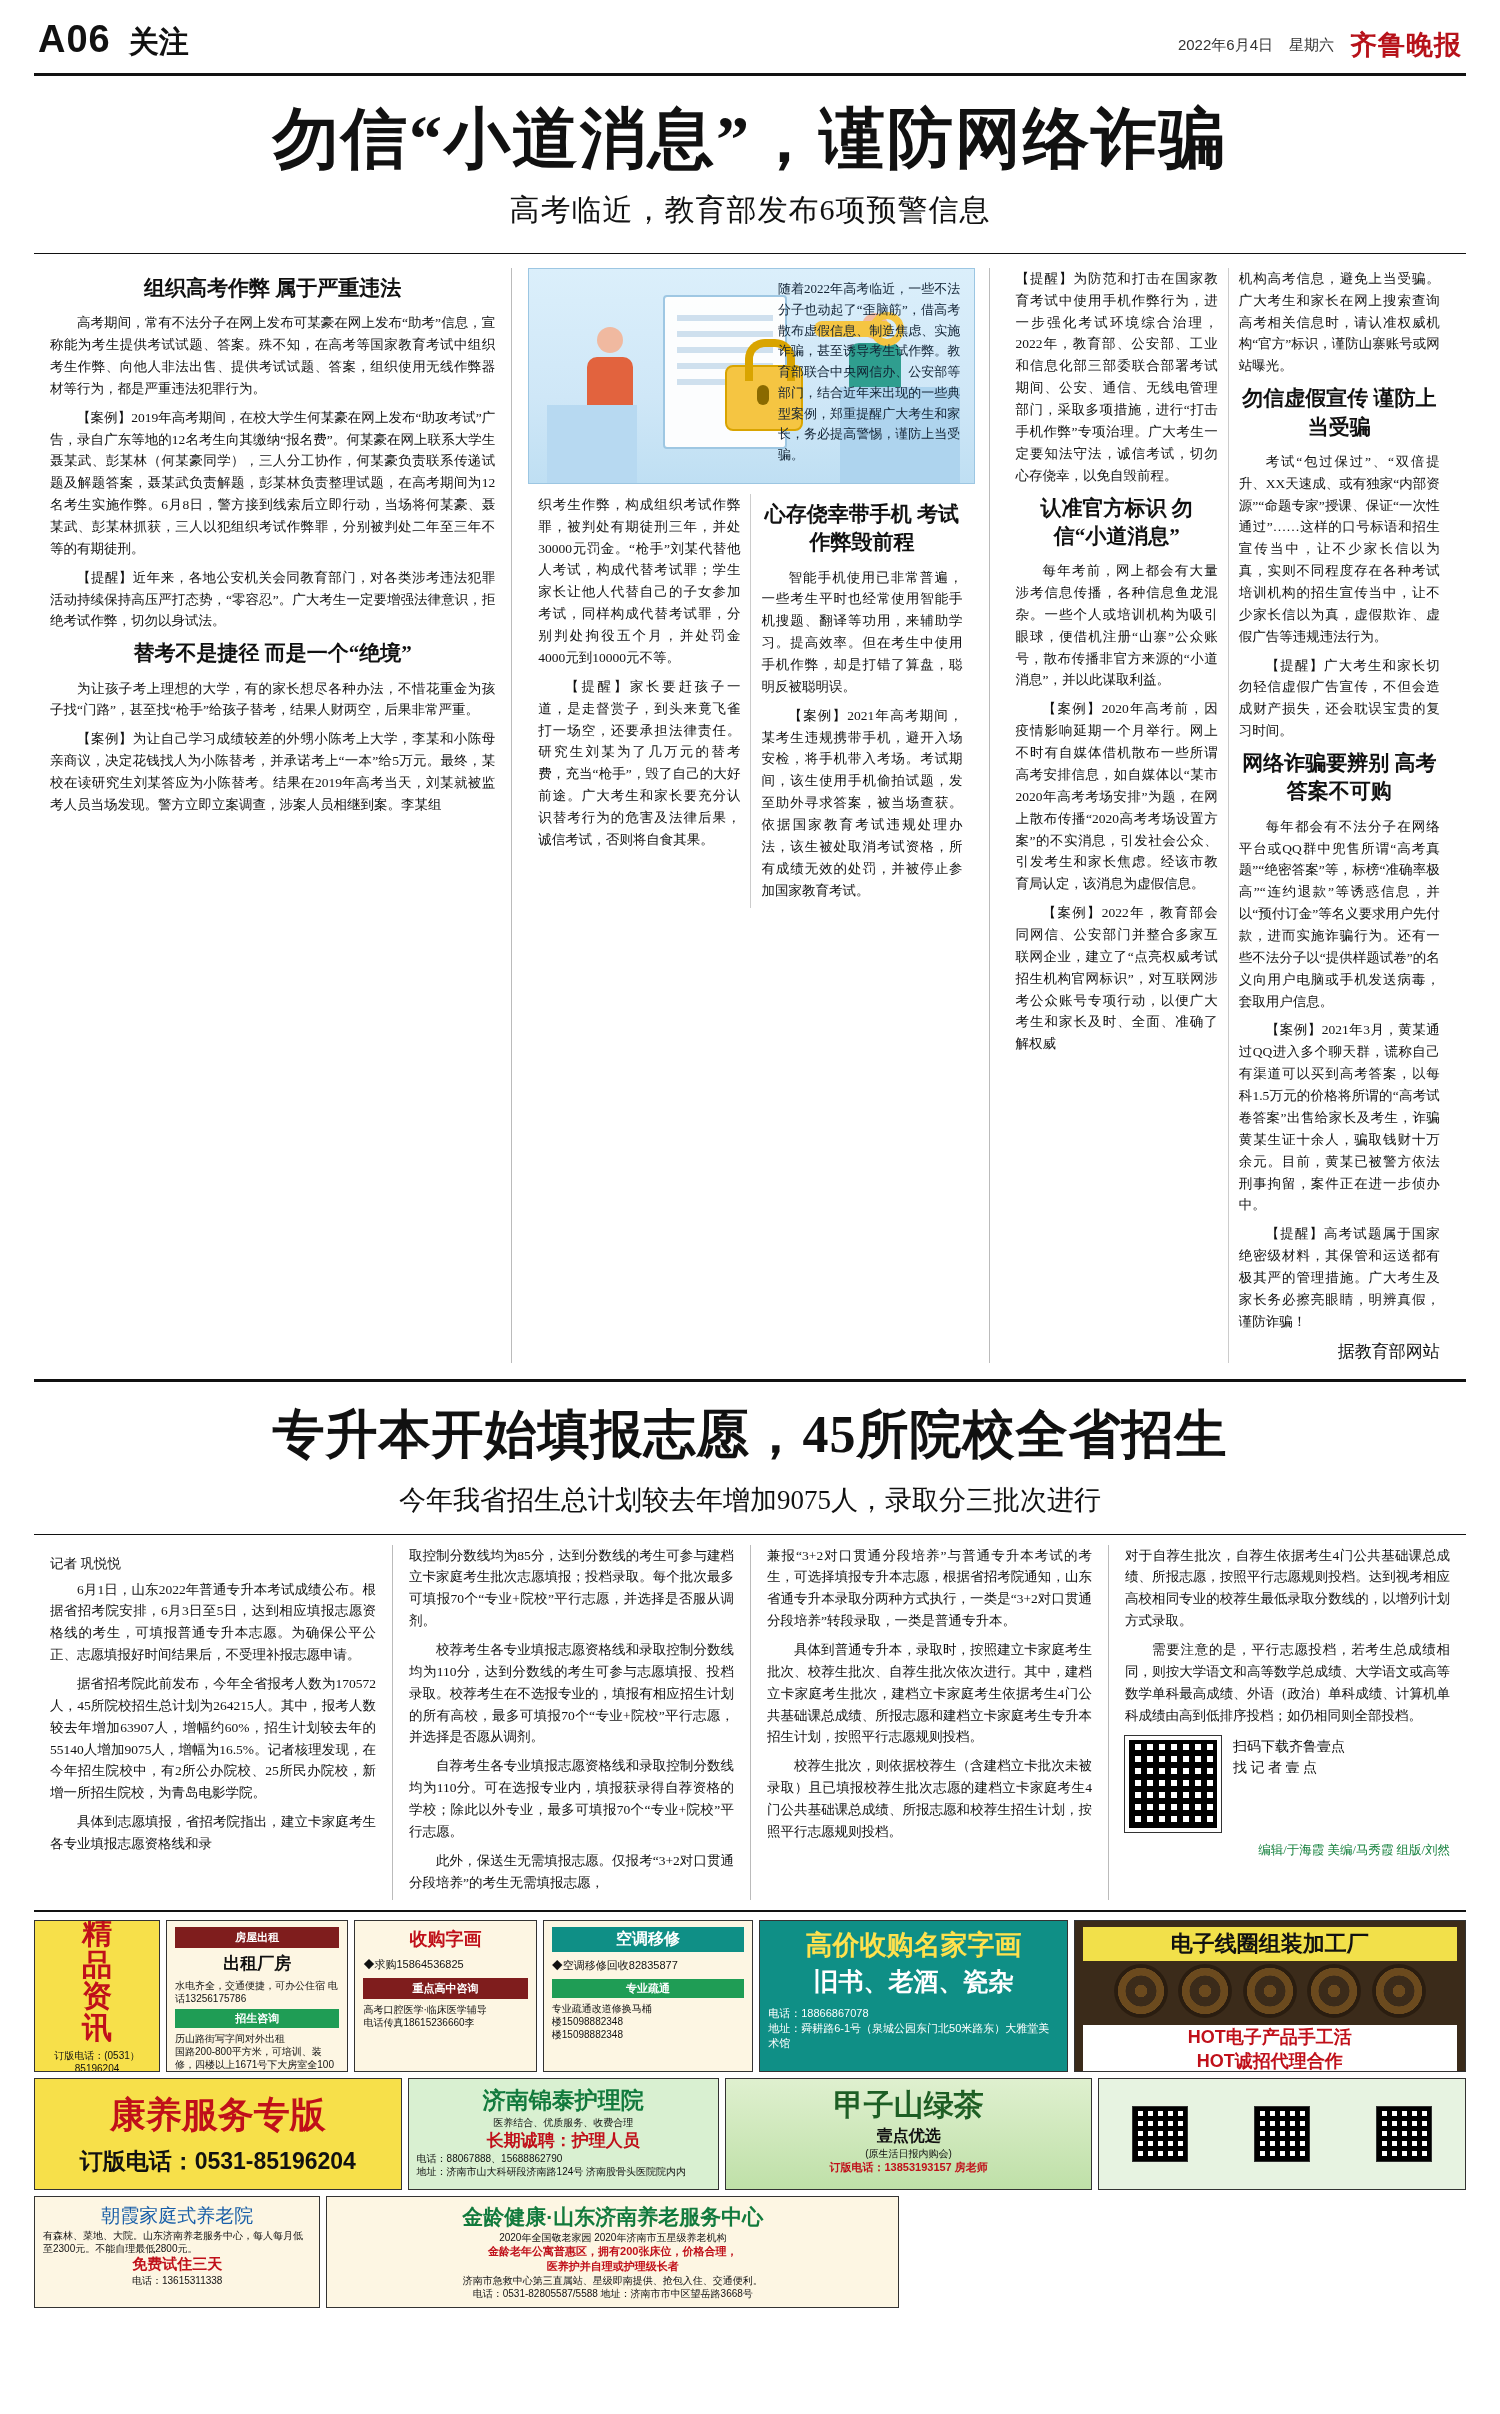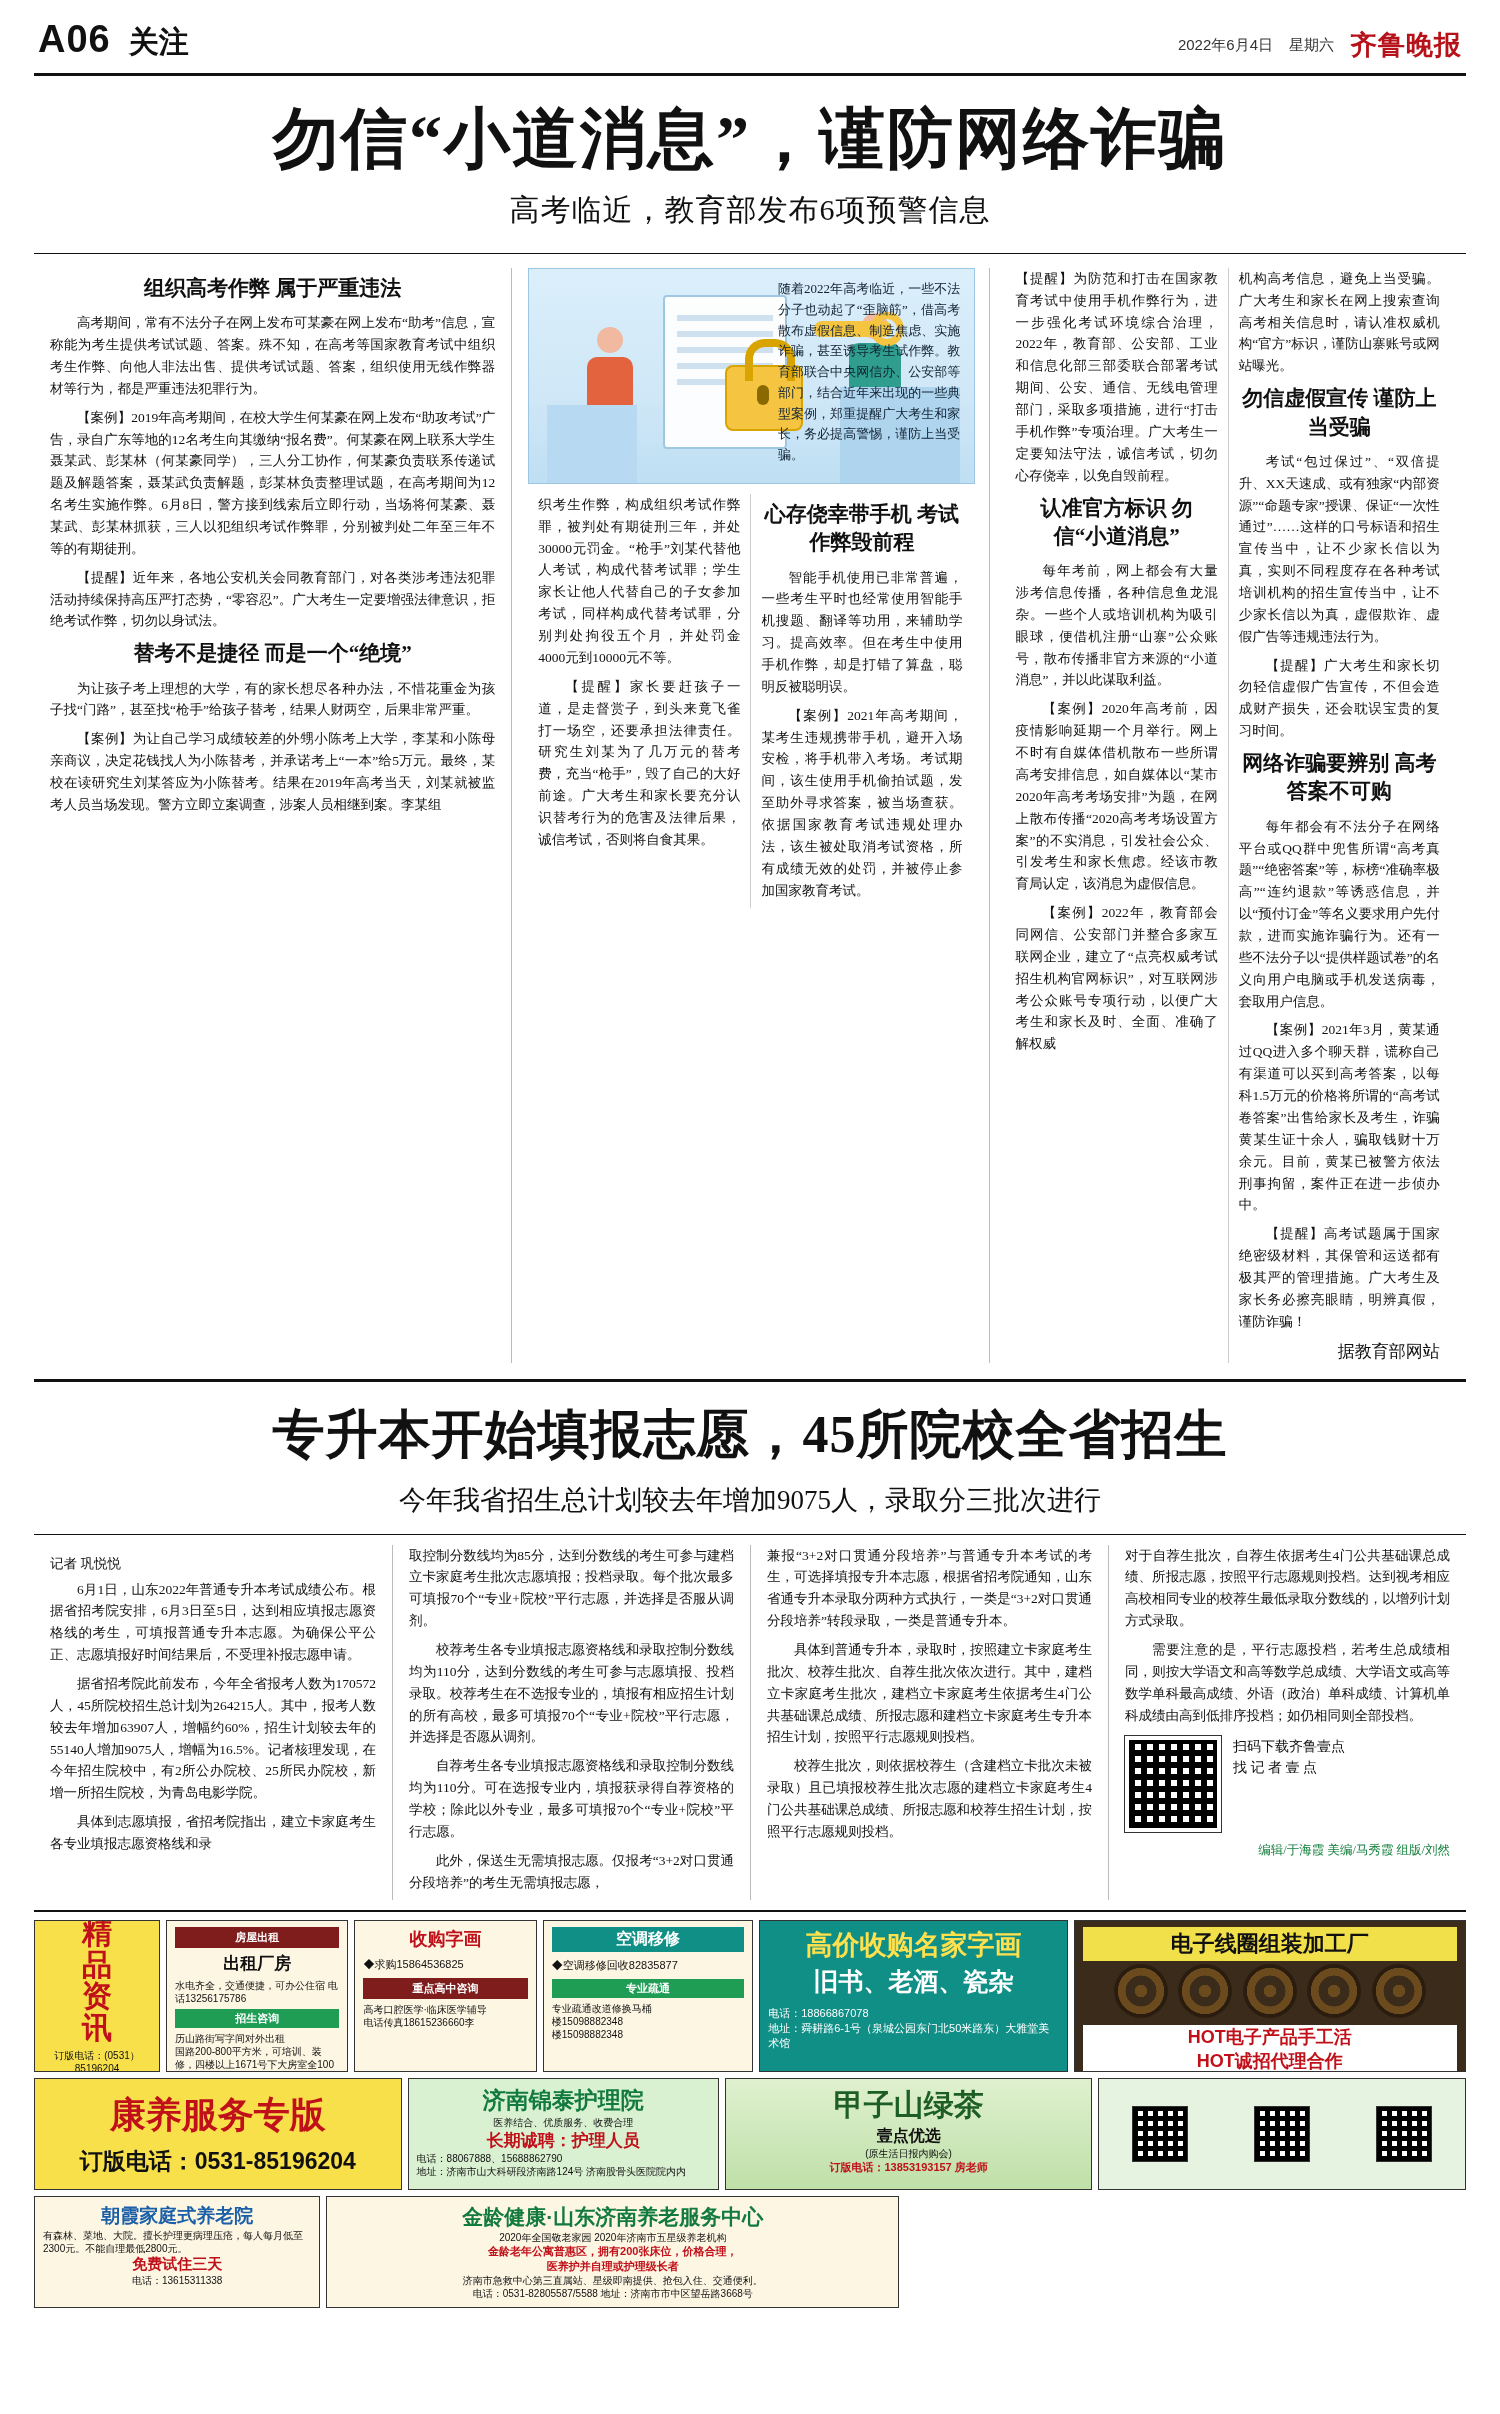--- a/index.html
+++ b/index.html
@@ -323,22 +323,22 @@
       </div>
       <div class="ad" style="width:26%;background:#e7f3e1;display:flex;align-items:center;justify-content:space-around">
         <div class="qr-s"></div>
         <div class="qr-s"></div>
         <div class="qr-s"></div>
       </div>
     </div>
 
     <div class="adrow" style="height:112px">
       <div class="ad bg-cream pad" style="width:20%">
-        <div class="center" style="font-size:19px;font-weight:bold;color:#1a5fa8">朝霞家庭式养老院</div>
-        <div class="xsmall">有森林、菜地、大院。擅长护理更病理压疮，每人每月低至2300元。不能自理最低2800元。</div>
+        <div class="center" style="font-size:19px;font-weight:normal;color:#1a5fa8">朝霞家庭式养老院</div>
+        <div class="xsmall">有森林、菜地、大院。山东济南养老服务中心，每人每月低至2300元。不能自理最低2800元。</div>
         <div class="center c-red" style="font-size:15px;font-weight:bold">免费试住三天</div>
         <div class="xsmall center">电话：13615311338</div>
       </div>
       <div class="ad bg-cream pad" style="width:40%">
         <div class="center" style="font-size:21px;font-weight:bold;color:#127a3d">金龄健康·山东济南养老服务中心</div>
         <div class="xsmall center">2020年全国敬老家园 2020年济南市五星级养老机构</div>
         <div class="small center c-red" style="font-weight:bold">金龄老年公寓普惠区，拥有200张床位，价格合理，</div>
         <div class="small center c-red" style="font-weight:bold">医养护并自理或护理级长者</div>
         <div class="xsmall center">济南市急救中心第三直属站、星级即南提供、抢包入住、交通便利。</div>
         <div class="xsmall center">电话：0531-82805587/5588  地址：济南市市中区望岳路3668号</div>

